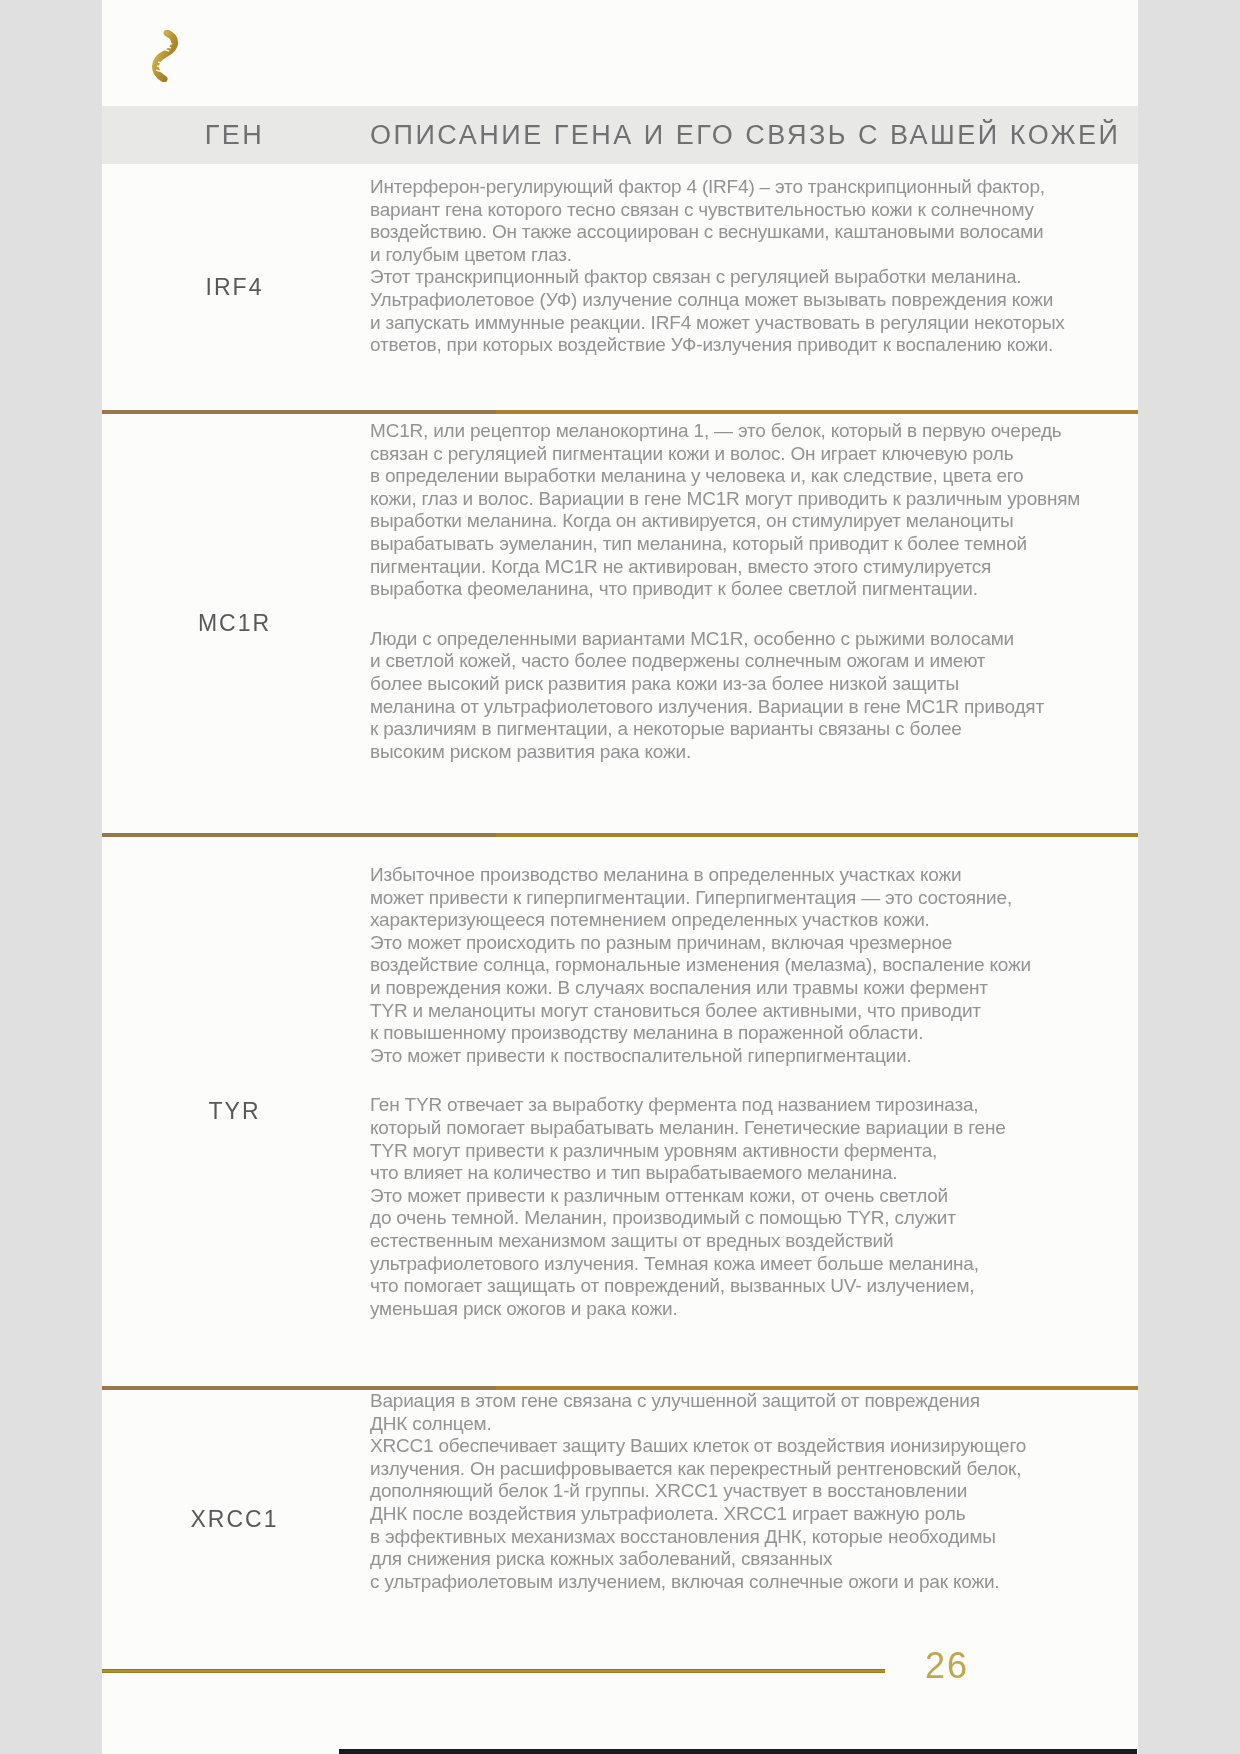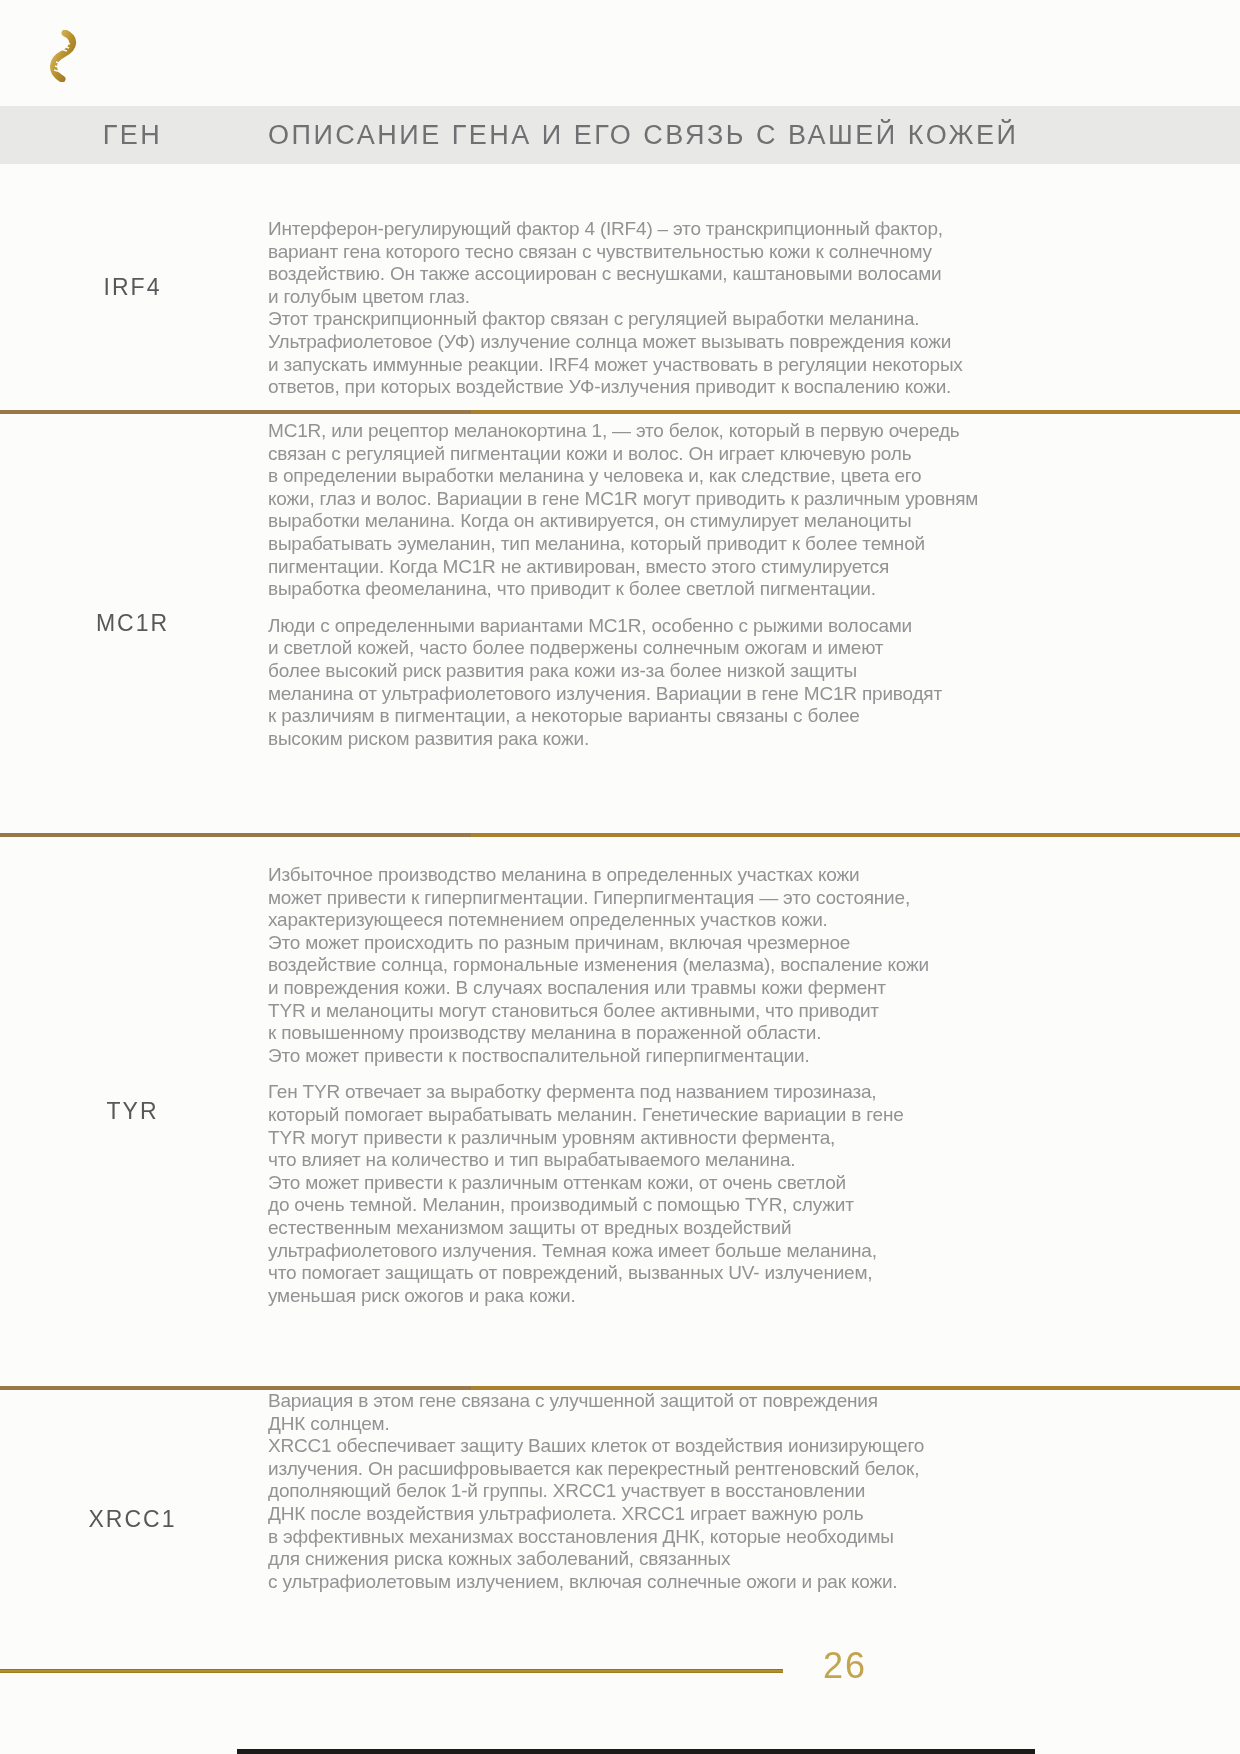--- a/index.html
+++ b/index.html
@@ -1,18 +1,18 @@
 <!DOCTYPE html>
 <html style="--page-bg: #fcfcfb; --header-bg: #e8e8e7; --gold: #a8822f; --gold-dark: #9a7748; --gene-text: #58585a; --body-text: #939395; --page-number-gold: #c3a550;"><head>
 <meta charset="utf-8">
 <style>
   html,body{margin:0;padding:0;background:#e0e0e0;}
   .page{
     position:relative;
-    width:1240px;height:1754px;
+    width:1036px;height:1754px;
     margin:0 auto;
     background:var(--page-bg,#fcfcfb);
     font-family:"Liberation Sans","DejaVu Sans",sans-serif;
     overflow:hidden;
   }
   .logo{position:absolute;left:44px;top:30px;width:36px;height:52px;}
   .thead{
     position:absolute;top:106px;left:0;width:100%;height:58px;
     background:var(--header-bg,#e8e8e7);
     display:flex;align-items:center;
@@ -30,26 +30,26 @@
     flex:0 0 265px;display:flex;align-items:center;justify-content:center;
     font-size:23px;font-weight:300;letter-spacing:2px;
     color:var(--gene-text,#58585a);
   }
   .desc-cell{
     flex:1;padding:0 40px 0 3px;
     font-size:19px;line-height:22.6px;font-weight:300;
     letter-spacing:-0.2px;
     color:var(--body-text,#939395);
   }
-  .row-0 .desc-cell{padding-top:12px;margin-top:42px;}
+  .row-0 .desc-cell{padding-top:12px;}
   .row-1 .desc-cell{padding-top:6px;}
   .row-2 .desc-cell{padding-top:27px;}
   .row-3 .desc-cell{}
   .para{white-space:pre-line;}
-  .para + .para{margin-top:14px;}
+  .para + .para{margin-top:27px;}
   .sep{
     height:4px;width:100%;
     background:linear-gradient(90deg,
       var(--gold-dark,#9a7748) 0%,var(--gold-dark,#9a7748) 38%,
       var(--gold,#a8822f) 38%,var(--gold,#a8822f) 100%);
   }
   .footer-rule{
     position:absolute;top:1669px;left:0;width:783px;height:4px;
     background:linear-gradient(180deg,#7e641f,#bd9a35 45%,#93751f);
   }

